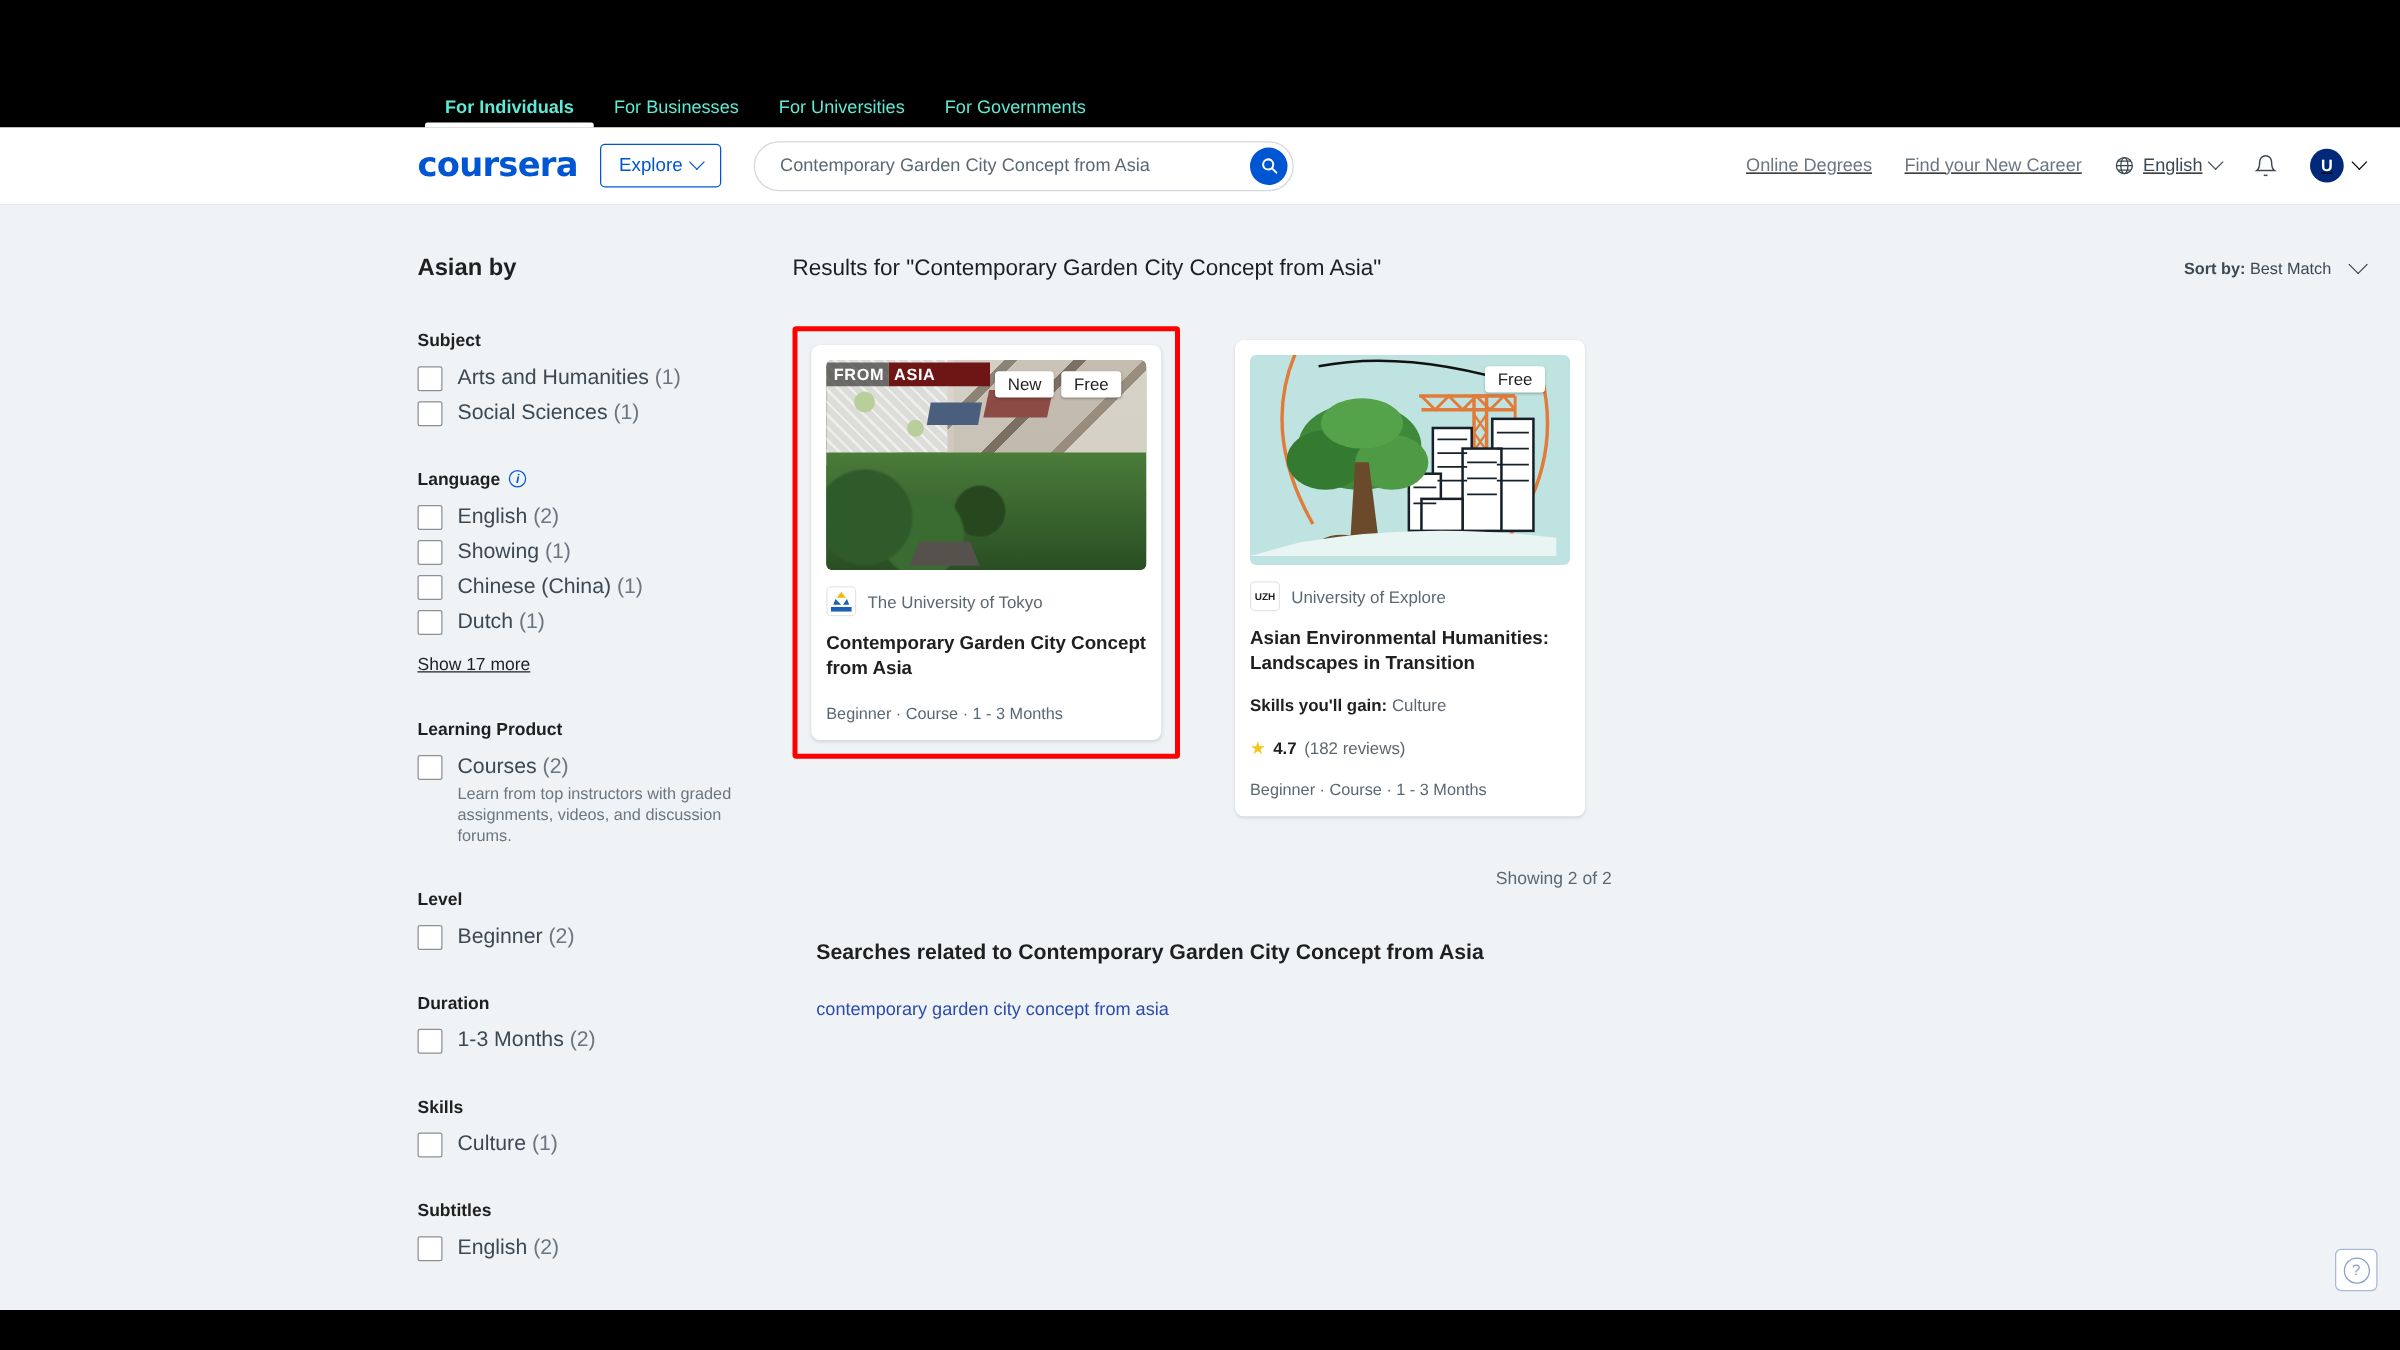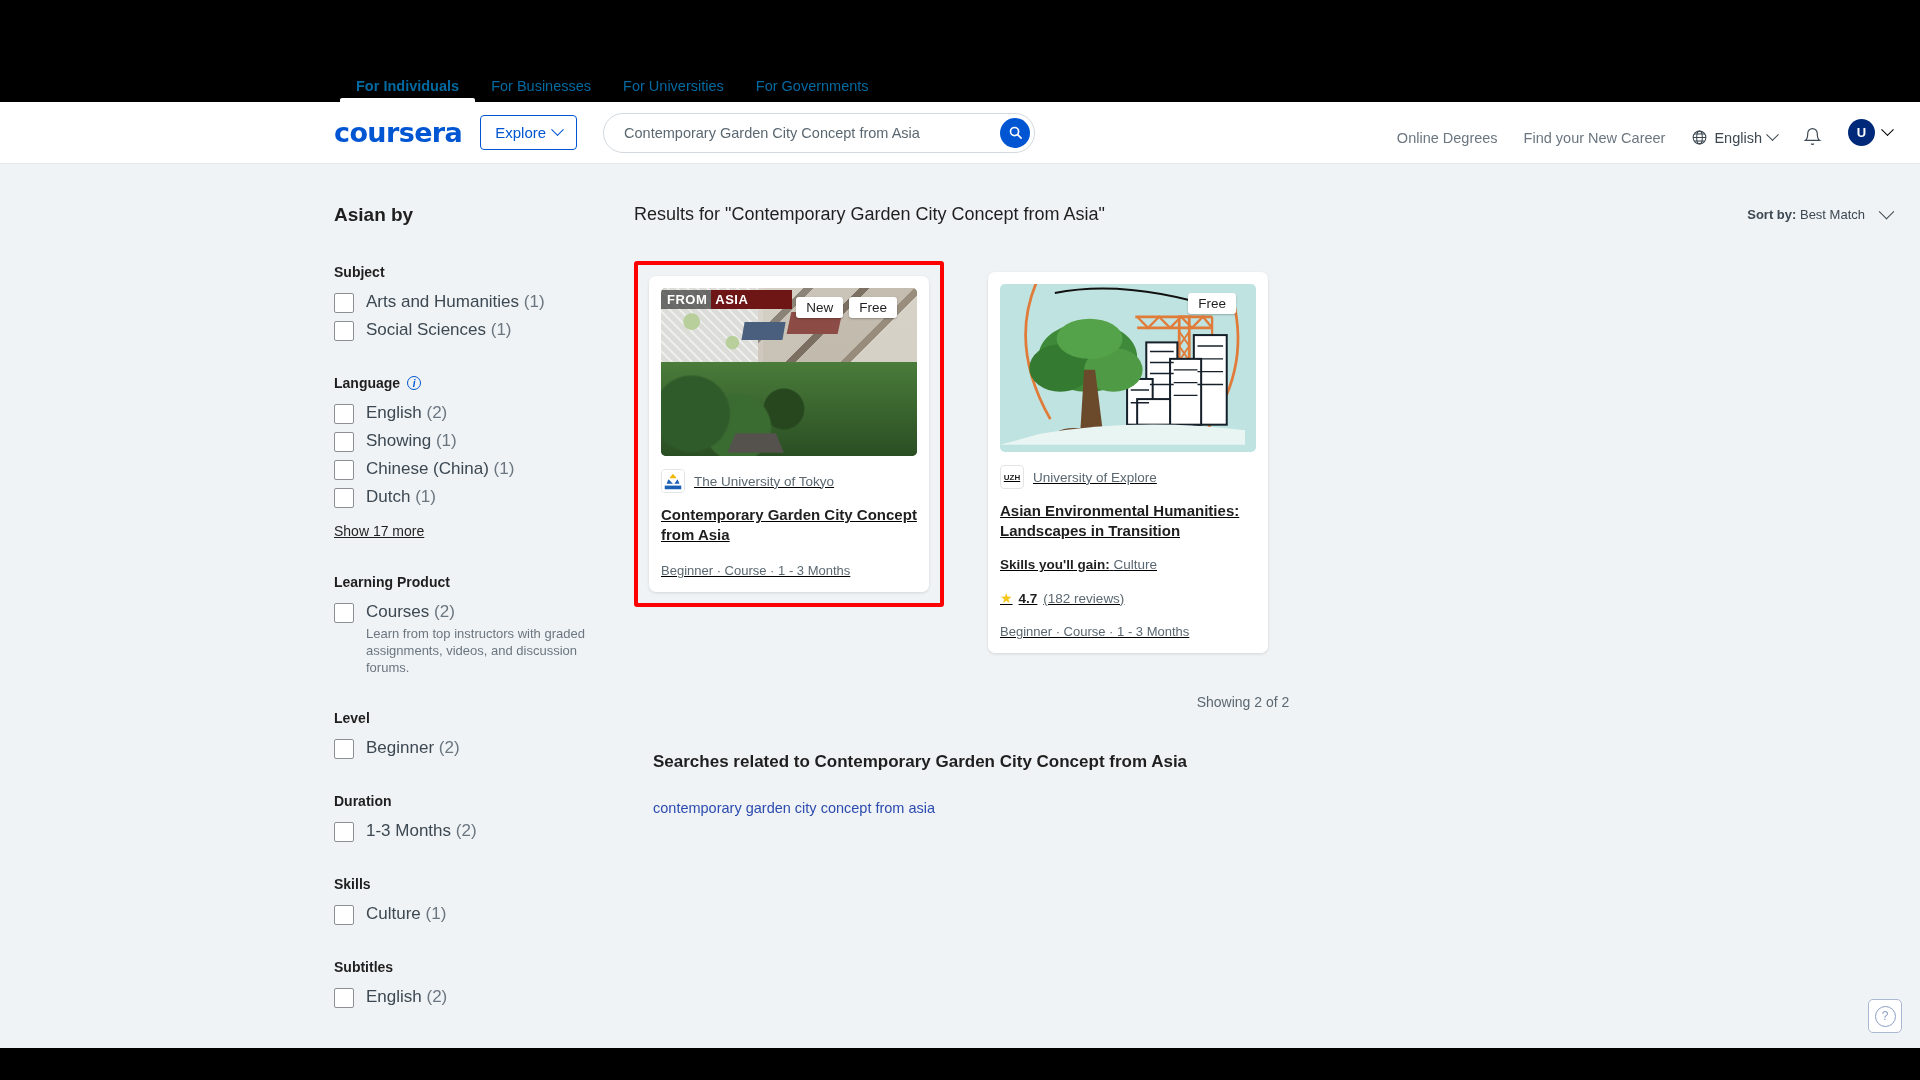--- a/index.html
+++ b/index.html
@@ -17,21 +17,21 @@
     overflow: hidden;
   }
 
   
   .topnav {
     height: 38px; background: #000;
     display: flex; align-items: flex-end;
     padding-left: 340px; gap: 0px;
   }
   .topnav-item {
-    color: #0369a1; font-size: 14.5px;
+    color: #5eead4; font-size: 14.5px;
     padding: 0 16px 9px 16px;
     cursor: pointer; white-space: nowrap;
     position: relative; line-height: 1; margin-top: 28px;
   }
   .topnav-item.active { font-weight: bold; }
   .topnav-item.active::after {
     content: ""; position: absolute;
     left: 0; right: 0; bottom: 0;
     height: 4px; background: #fff; border-radius: 2px 2px 0 0;
   }
@@ -67,21 +67,21 @@
     padding: 0 52px 0 20px; font-size: 14.5px;
     color: #5b6871; background: #fff;
     font-family: "Liberation Sans", sans-serif;
   }
   .searchbtn {
     position: absolute; right: 5px; top: 5px;
     width: 30px; height: 30px; border-radius: 50%;
     background: #0056d2; border: none; cursor: pointer;
     display: flex; align-items: center; justify-content: center;
   }
-  .nav-right { margin-left: auto; display: flex; align-items: flex-end; gap: 26px; }
+  .nav-right { margin-left: auto; display: flex; align-items: center; gap: 26px; text-decoration: underline; }
   .nav-link { color: #6b7680; font-size: 14.5px; cursor: pointer; white-space: nowrap; }
   .lang { display: flex; align-items: center; gap: 6px; color: #3c4852; font-size: 14.5px; cursor: pointer; }
   .avatar {
     width: 27px; height: 27px; border-radius: 50%;
     background: #00297a; color: #fff; font-size: 13px; font-weight: bold;
     display: flex; align-items: center; justify-content: center;
   }
   .avatar-group { display: flex; align-items: center; gap: 8px; cursor: pointer; }
 
   
@@ -149,21 +149,21 @@
     font-size: 8px; font-weight: bold; color: #1f1f1f; overflow: hidden;
   }
   .partner-name { font-size: 13.5px; color: #5b6871; }
   .card-title { font-size: 15px; font-weight: bold; color: #1f1f1f; line-height: 20px; }
   .skills { font-size: 13.5px; color: #5b6871; margin-top: 16px; }
   .skills b { color: #1f1f1f; }
   .rating { display: flex; align-items: center; gap: 6px; margin-top: 18px; font-size: 13.5px; color: #5b6871; }
   .rating .star { color: #f5c518; font-size: 14px; }
   .rating .val { font-weight: bold; color: #1f1f1f; }
   .meta { font-size: 13px; color: #5b6871; margin-top: auto; padding-top: 18px; }
-  .card.tall { min-height: 310px; text-decoration: underline; }
+  .card.tall { min-height: 310px; }
 
   .showing { text-align: center; font-size: 14px; color: #5b6871; margin-top: 30px; padding-right: 40px; }
 
   .related { margin-top: 42px; padding-left: 19px; }
   .related-title { font-size: 17px; font-weight: bold; color: #1f1f1f; }
   .related-link { display: inline-block; margin-top: 28px; font-size: 14.5px; color: #2b4bb0; cursor: pointer; }
 
   
   .help-btn {
     position: absolute; right: 18px; bottom: 15px;

